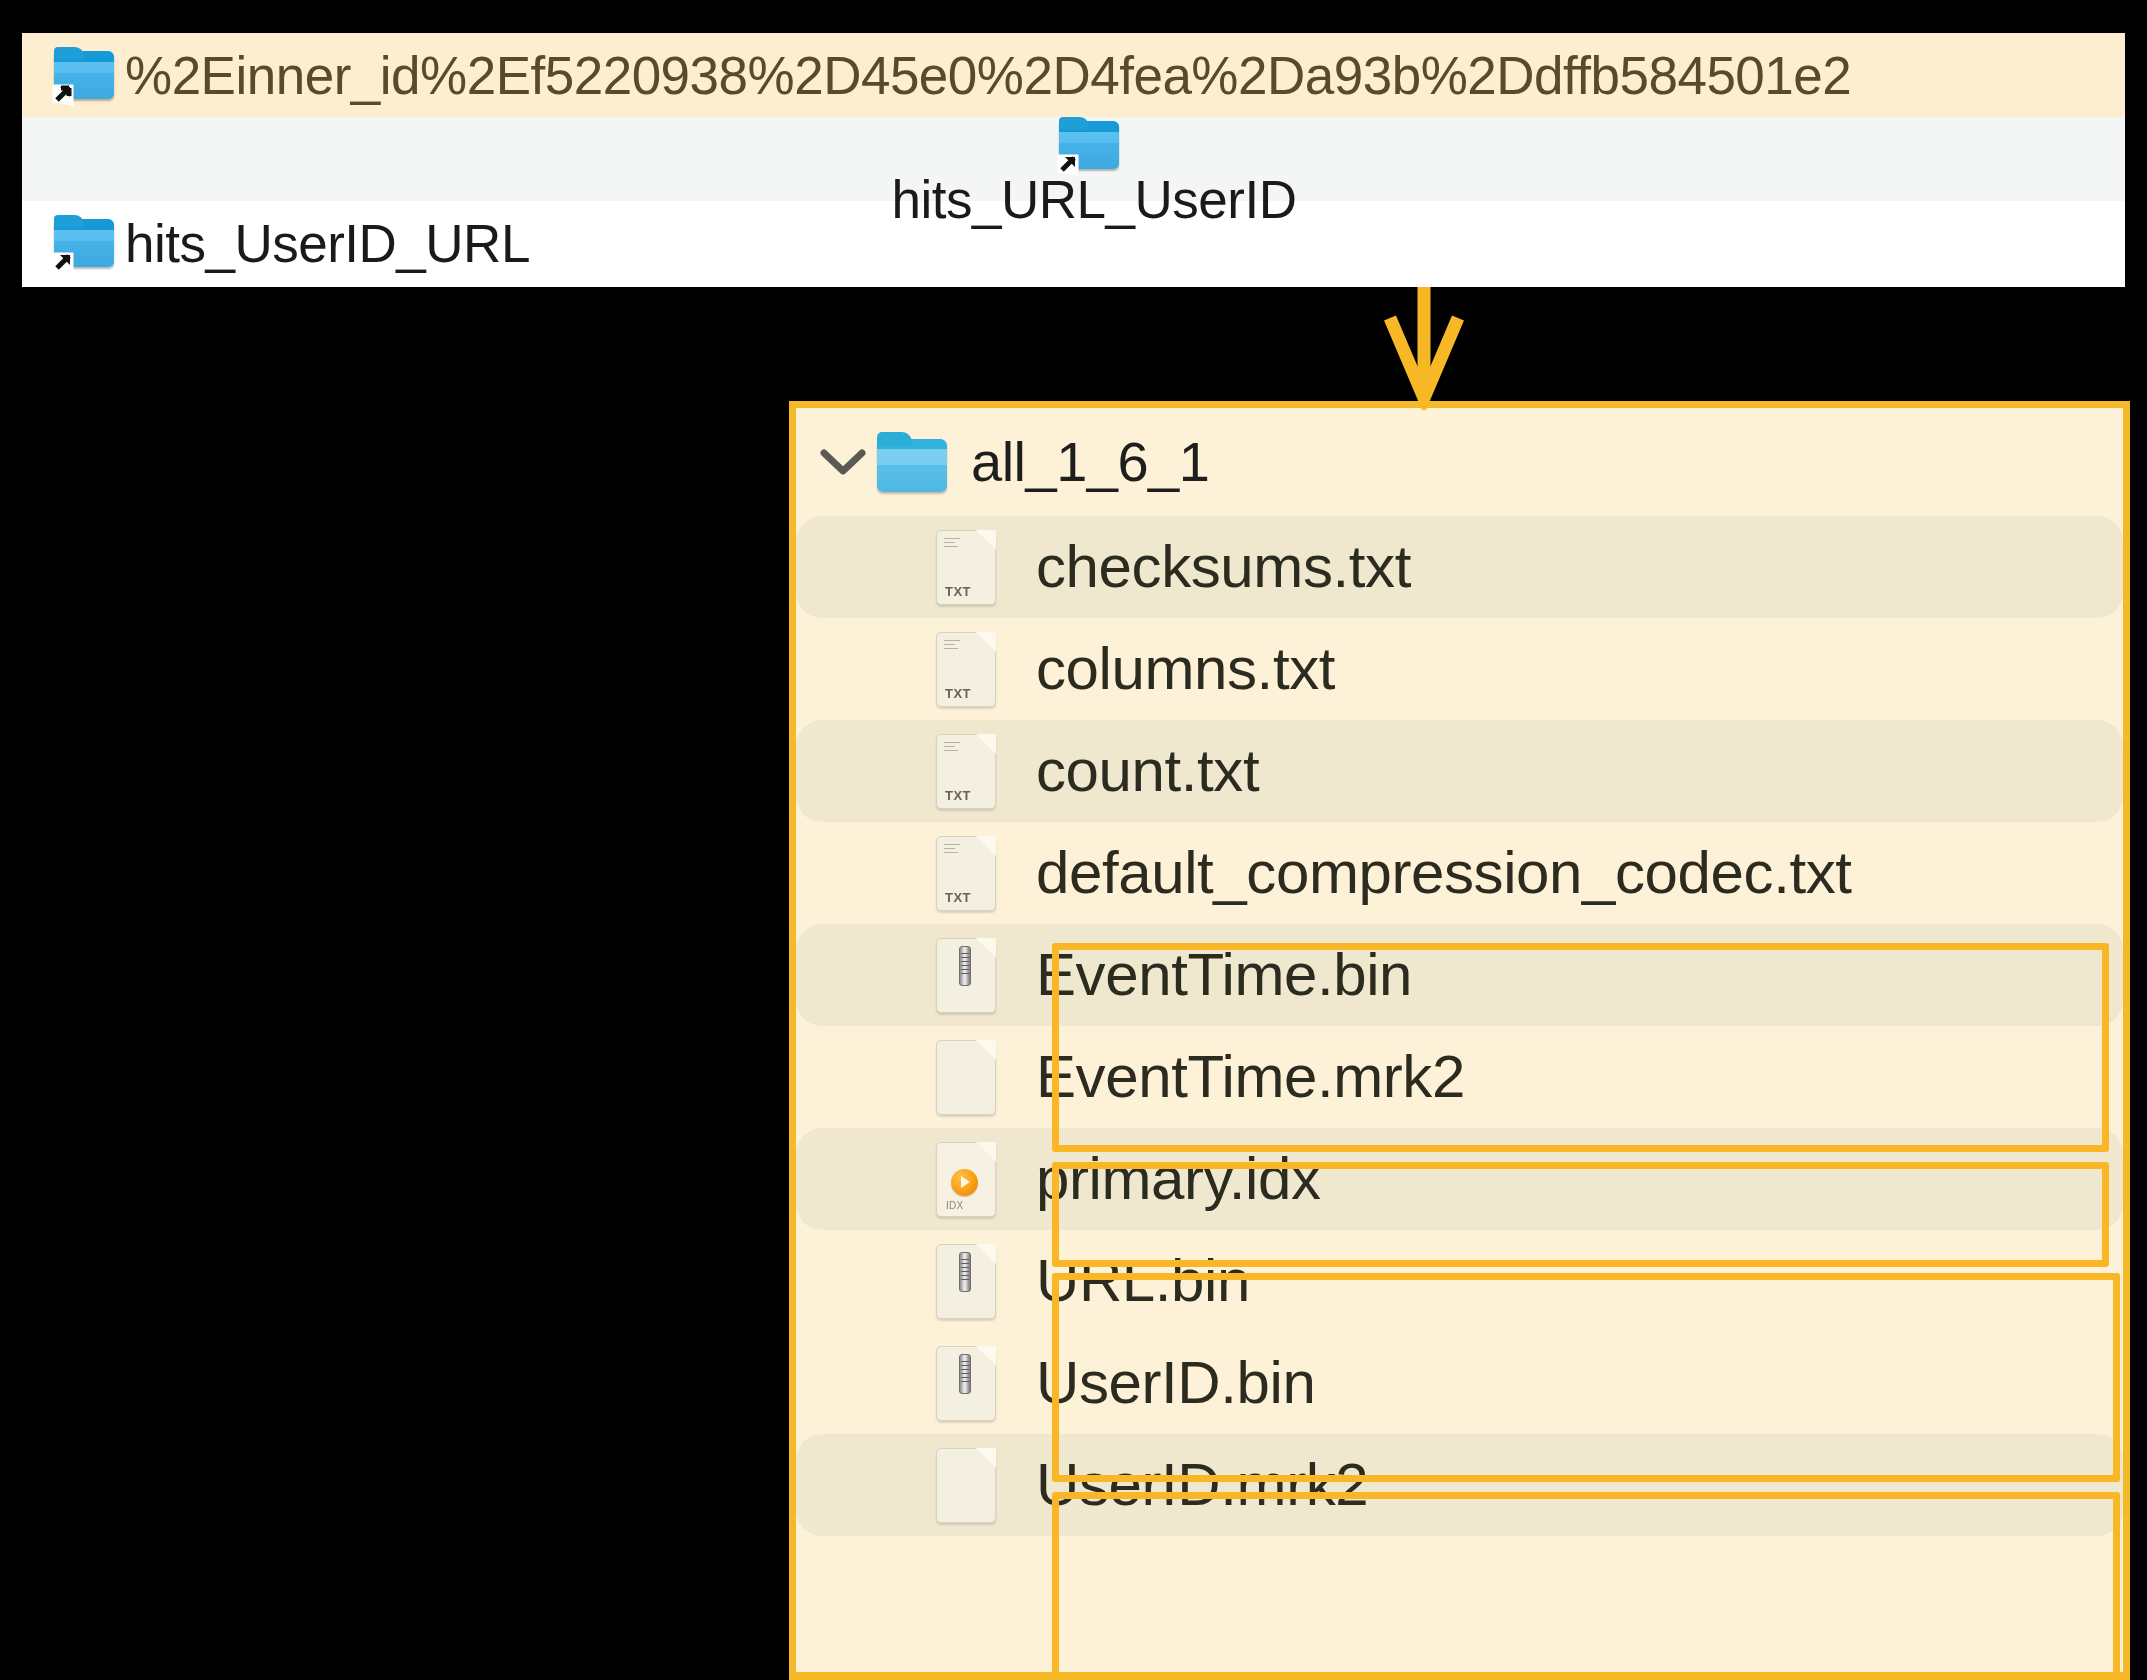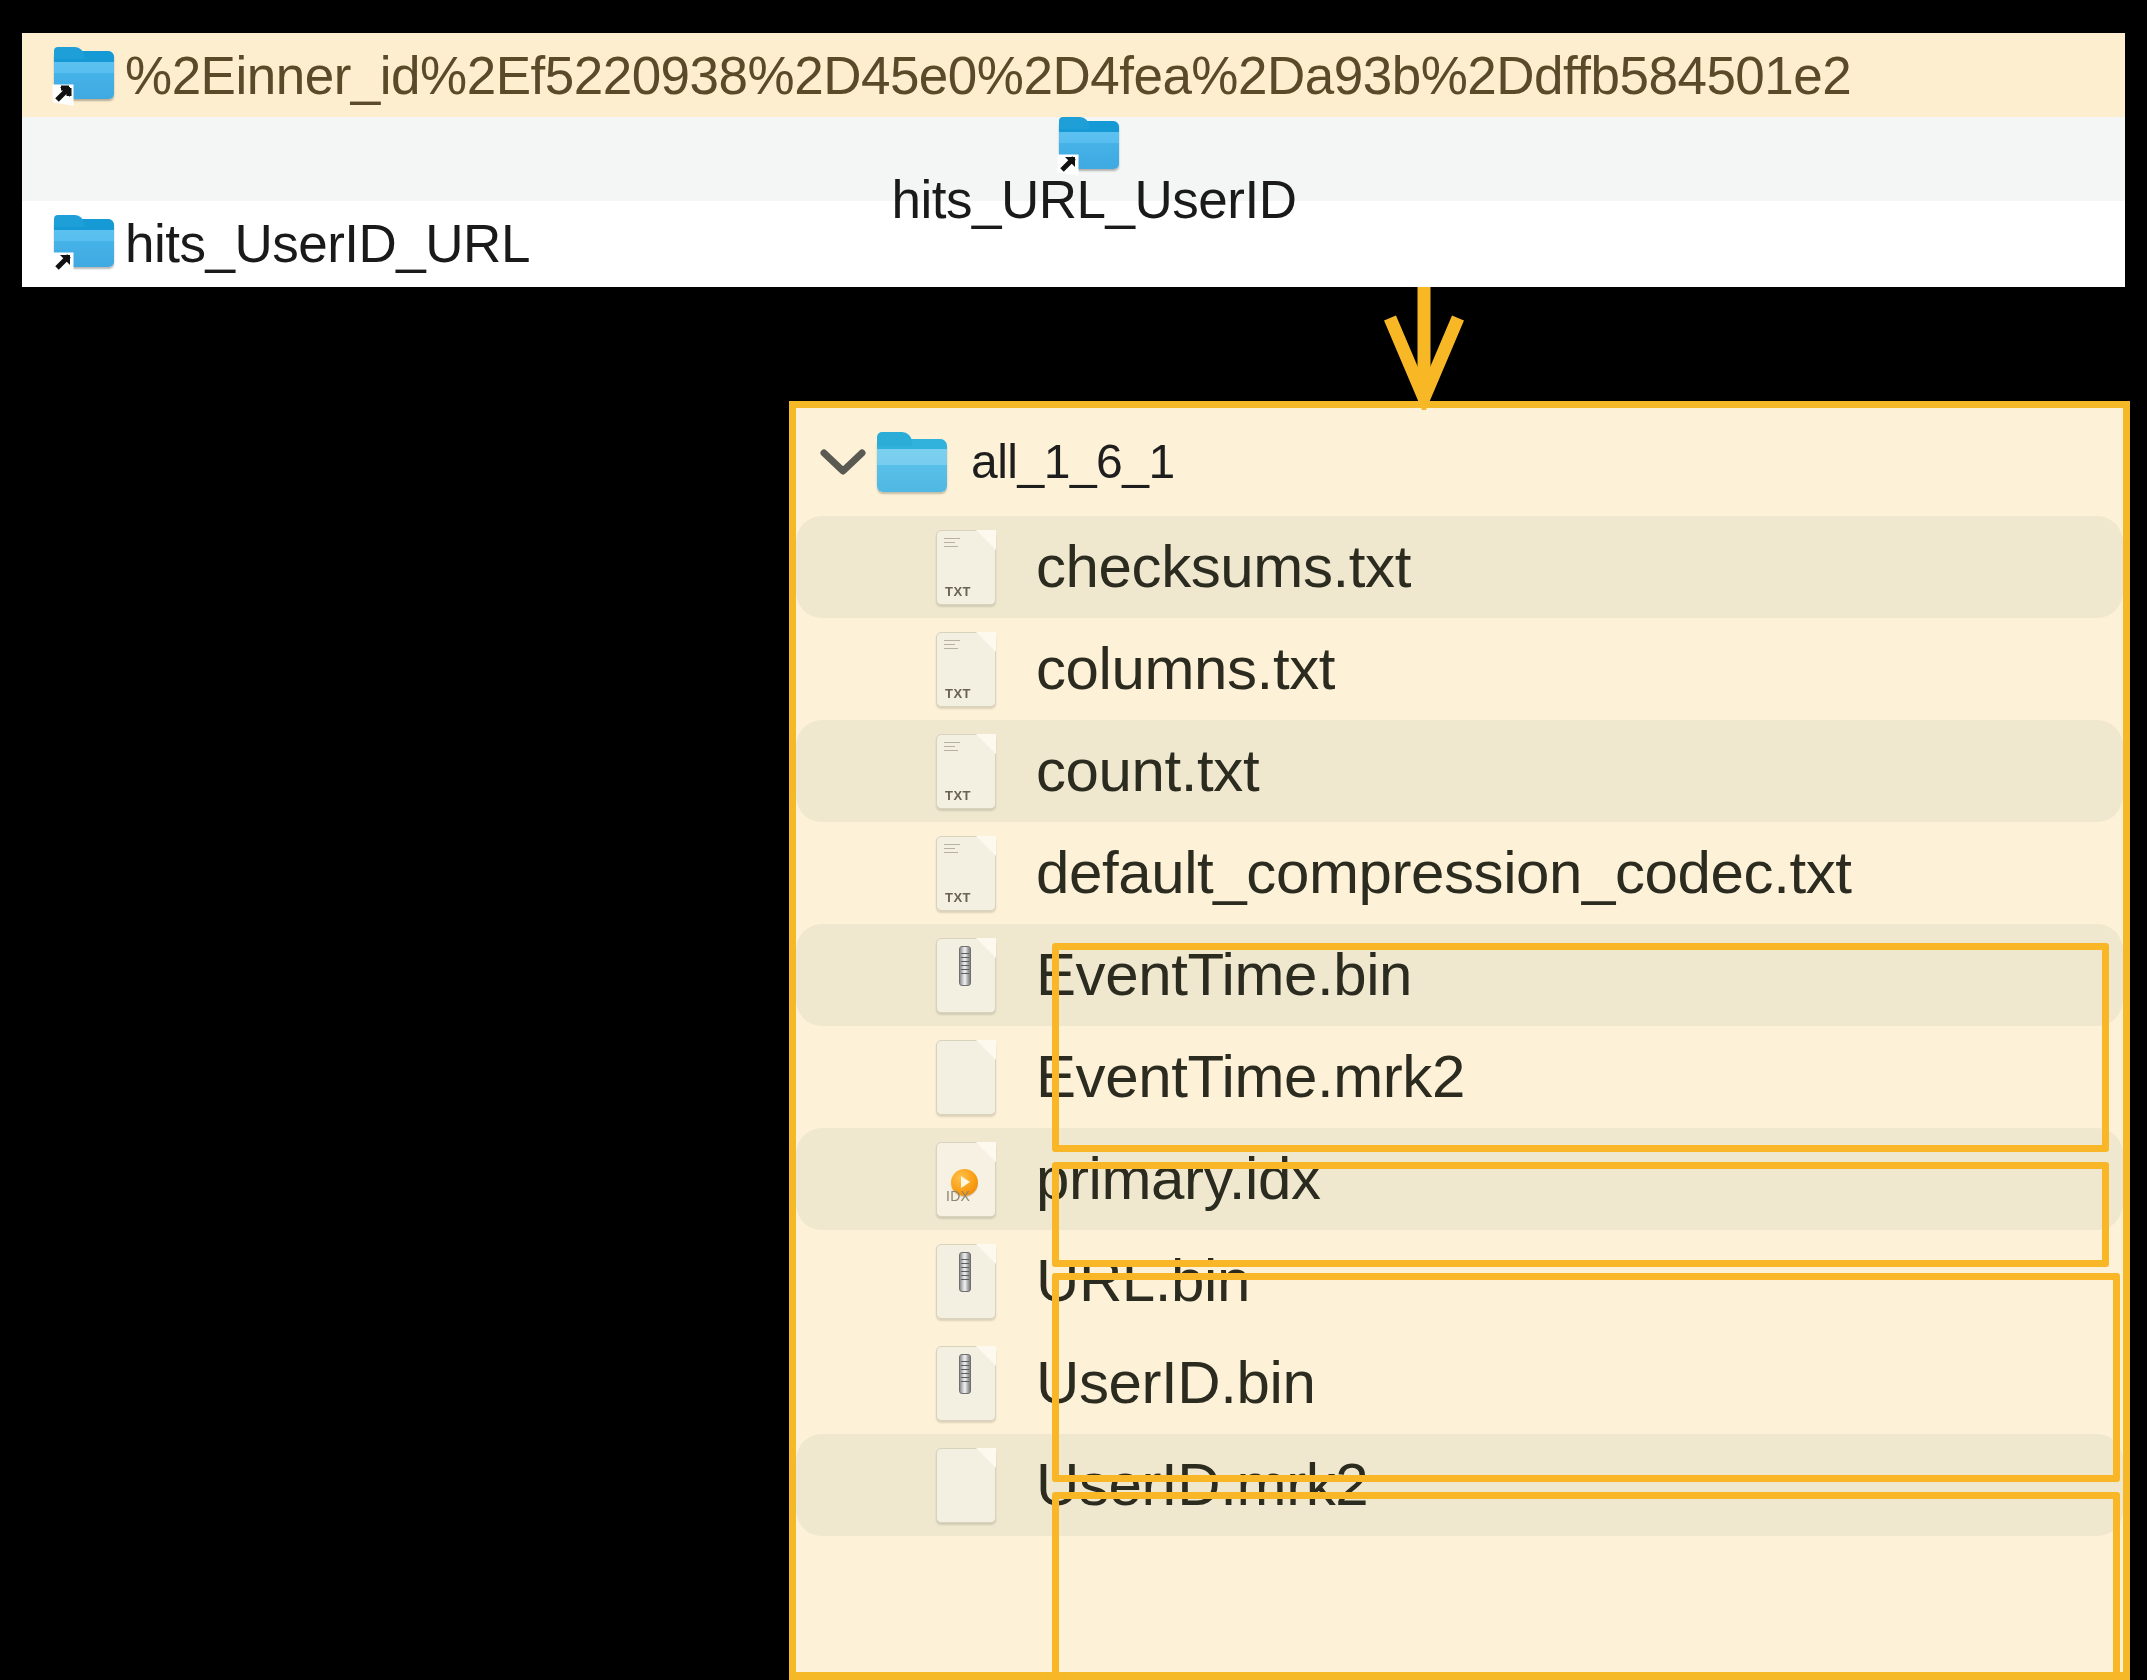--- a/index.html
+++ b/index.html
@@ -155,21 +155,21 @@
     background: #2badd8;
   }
   .folder-plain .ftop {
     position: absolute;
     left: 0; top: 7px;
     width: 70px; height: 10px;
     border-radius: 5px 7px 0 0;
     background: #31b2dc;
   }
   .panel-head .label {
-    font-size: 48px;
+    font-size: 56px;
     color: #1e1e1e;
     margin-left: 22px;
     letter-spacing: -0.5px;
     line-height: 1;
   }
 
   
   .file-row {
     position: relative;
     height: 102px;
@@ -268,22 +268,22 @@
     content: "";
     position: absolute;
     left: 10px; top: 7px;
     width: 0; height: 0;
     border-left: 9px solid #fff7e2;
     border-top: 6px solid transparent;
     border-bottom: 6px solid transparent;
   }
   .doc.idx .idx-mark {
     position: absolute;
-    left: 10px; bottom: 13px;
-    font-size: 14px;
+    left: 10px; bottom: 6px;
+    font-size: 10px;
     color: #8d8471;
     letter-spacing: 0.3px;
   }
 
   
   .group-box {
     position: absolute;
     border: 7px solid #f9b727;
     border-radius: 3px;
     box-sizing: border-box;

